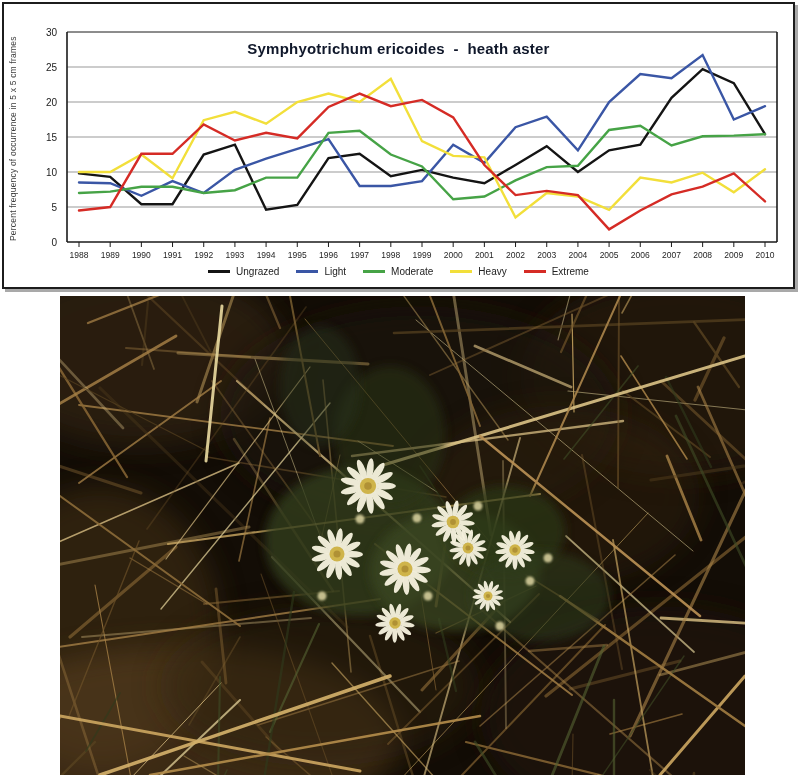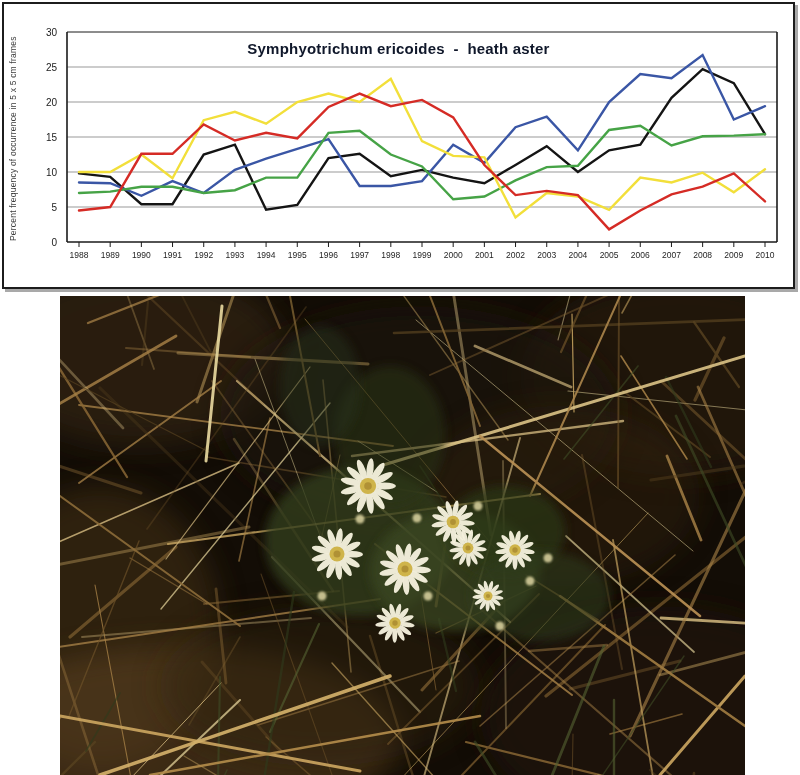--- a/index.html
+++ b/index.html
@@ -102,20 +102,42 @@
         <line x1="761" y1="238" x2="761" y2="243" stroke="#1a1a1a" stroke-width="1"></line>
         <text x="761" y="254" font-size="8.5" fill="#1f1f1f" text-anchor="middle">2010</text>
         <polyline points="75.0,169.4 106.2,172.9 137.4,200.2 168.5,200.2 199.7,150.5 230.9,140.7 262.1,205.8 293.3,200.9 324.5,154.0 355.6,149.8 386.8,172.2 418.0,165.9 449.2,173.6 480.4,179.2 511.5,161.0 542.7,142.1 573.9,168.0 605.1,146.3 636.3,140.7 667.5,93.8 698.6,65.1 729.8,79.1 761.0,130.2" fill="none" stroke="#141414" stroke-width="2.4" stroke-linecap="round"></polyline>
         <polyline points="75.0,178.5 106.2,179.2 137.4,191.8 168.5,177.1 199.7,189.0 230.9,165.9 262.1,154.7 293.3,144.9 324.5,135.1 355.6,182.0 386.8,182.0 418.0,177.1 449.2,140.7 480.4,158.9 511.5,123.2 542.7,112.7 573.9,146.3 605.1,98.0 636.3,70.0 667.5,74.2 698.6,51.1 729.8,115.5 761.0,102.2" fill="none" stroke="#3a56a5" stroke-width="2.4" stroke-linecap="round"></polyline>
         <polyline points="75.0,189.0 106.2,187.6 137.4,182.7 168.5,182.7 199.7,189.0 230.9,186.2 262.1,173.6 293.3,173.6 324.5,128.8 355.6,126.7 386.8,150.5 418.0,162.4 449.2,195.3 480.4,192.5 511.5,176.4 542.7,163.1 573.9,161.7 605.1,126.0 636.3,121.8 667.5,141.4 698.6,132.3 729.8,131.6 761.0,130.2" fill="none" stroke="#46a346" stroke-width="2.4" stroke-linecap="round"></polyline>
         <polyline points="75.0,168.0 106.2,168.0 137.4,150.5 168.5,174.3 199.7,116.2 230.9,107.8 262.1,119.7 293.3,98.0 324.5,89.6 355.6,98.0 386.8,74.9 418.0,137.2 449.2,151.9 480.4,153.3 511.5,213.5 542.7,189.0 573.9,192.5 605.1,205.8 636.3,173.6 667.5,178.5 698.6,168.7 729.8,188.3 761.0,165.2" fill="none" stroke="#f2df3a" stroke-width="2.4" stroke-linecap="round"></polyline>
         <polyline points="75.0,206.5 106.2,203.0 137.4,149.8 168.5,149.8 199.7,120.4 230.9,136.5 262.1,128.8 293.3,134.4 324.5,102.9 355.6,89.6 386.8,102.2 418.0,95.9 449.2,113.4 480.4,161.0 511.5,191.1 542.7,186.9 573.9,191.1 605.1,225.4 636.3,206.5 667.5,190.4 698.6,182.7 729.8,169.4 761.0,197.4" fill="none" stroke="#d52b25" stroke-width="2.4" stroke-linecap="round"></polyline>
       </svg></div>
   <div class="chart-title"><div>Symphyotrichum ericoides  -  heath aster</div></div>
   <div class="y-axis-label">Percent frequency of occurrence in 5 x 5 cm frames</div>
+  <div class="legend" id="legend">
+      <span class="legend-item">
+        <span class="legend-swatch" style="background: rgb(20, 20, 20);"></span>
+        <span>Ungrazed</span>
+      </span>
+      <span class="legend-item">
+        <span class="legend-swatch" style="background: rgb(58, 86, 165);"></span>
+        <span>Light</span>
+      </span>
+      <span class="legend-item">
+        <span class="legend-swatch" style="background: rgb(70, 163, 70);"></span>
+        <span>Moderate</span>
+      </span>
+      <span class="legend-item">
+        <span class="legend-swatch" style="background: rgb(242, 223, 58);"></span>
+        <span>Heavy</span>
+      </span>
+      <span class="legend-item">
+        <span class="legend-swatch" style="background: rgb(213, 43, 37);"></span>
+        <span>Extreme</span>
+      </span>
+    </div>
 </div>
 
 <div class="photo-frame" id="photo"><svg width="685" height="479" viewBox="0 0 685 479" xmlns="http://www.w3.org/2000/svg">
       <defs>
     <filter id="b4" x="-60%" y="-60%" width="220%" height="220%">
           <feGaussianBlur stdDeviation="14"></feGaussianBlur>
         </filter>
     <filter id="b2" x="-60%" y="-60%" width="220%" height="220%">
           <feGaussianBlur stdDeviation="5"></feGaussianBlur>
         </filter>

